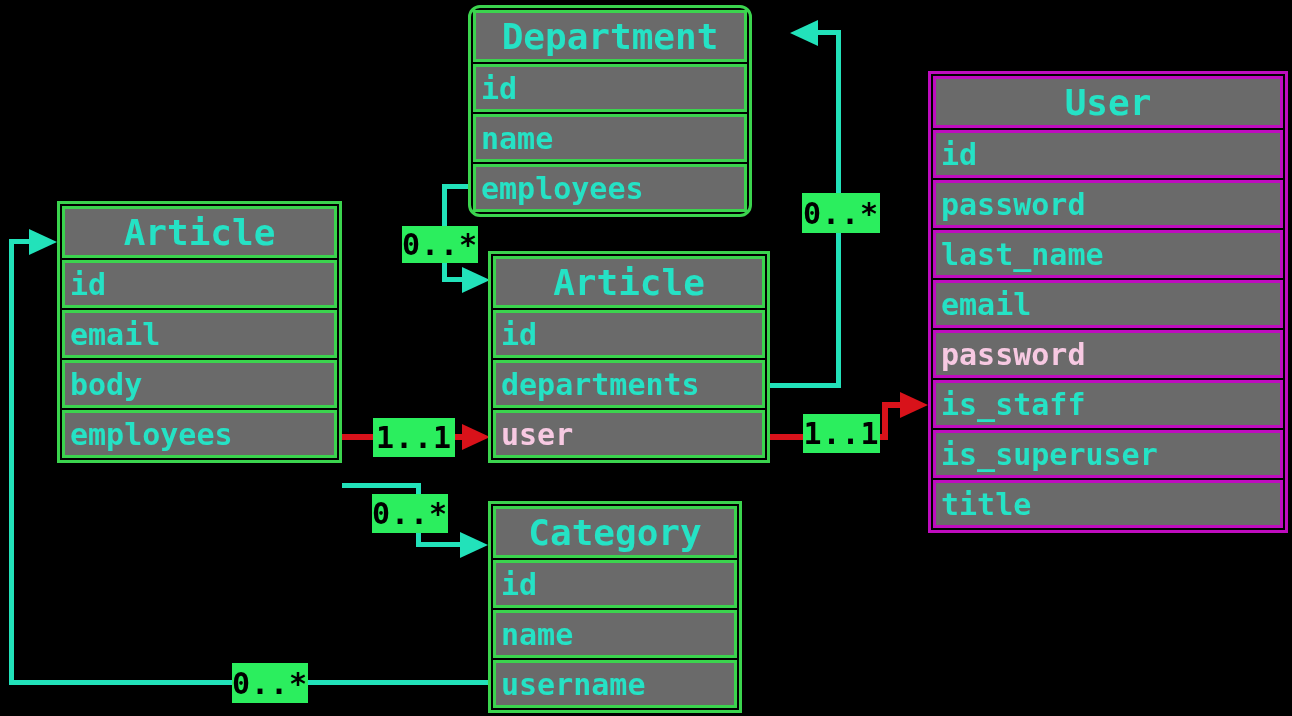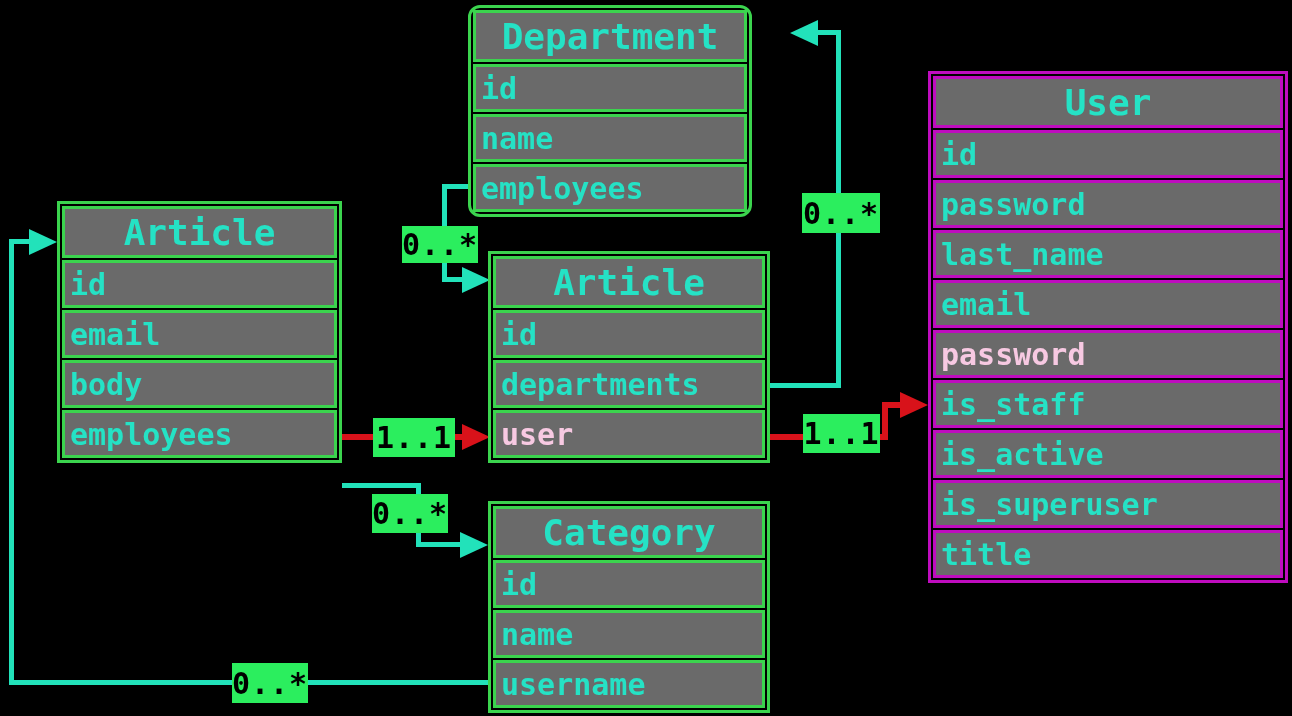--- a/index.html
+++ b/index.html
@@ -109,33 +109,32 @@
     <div class="erow">employees</div>
   </div>
 
   <div class="entity green" style="left:488px;top:251px;width:282px;">
     <div class="ehead">Article</div>
     <div class="erow">id</div>
     <div class="erow">departments</div>
     <div class="erow fk">user</div>
   </div>
 
-  <div class="entity green" style="left:488px;top:501px;width:282px;">
+  <div class="entity green" style="left:488px;top:501px;width:254px;">
     <div class="ehead">Category</div>
     <div class="erow">id</div>
     <div class="erow">name</div>
     <div class="erow">username</div>
   </div>
 
   <div class="entity magenta" style="left:928px;top:71px;width:360px;">
     <div class="ehead">User</div>
     <div class="erow">id</div>
     <div class="erow">password</div>
     <div class="erow">last_name</div>
     <div class="erow">email</div>
     <div class="erow fk">password</div>
     <div class="erow">is_staff</div>
-    <div class="erow">is_active</div>
     <div class="erow">is_superuser</div>
     <div class="erow">title</div>
   </div>
 
 </div>
 
 </body></html>

